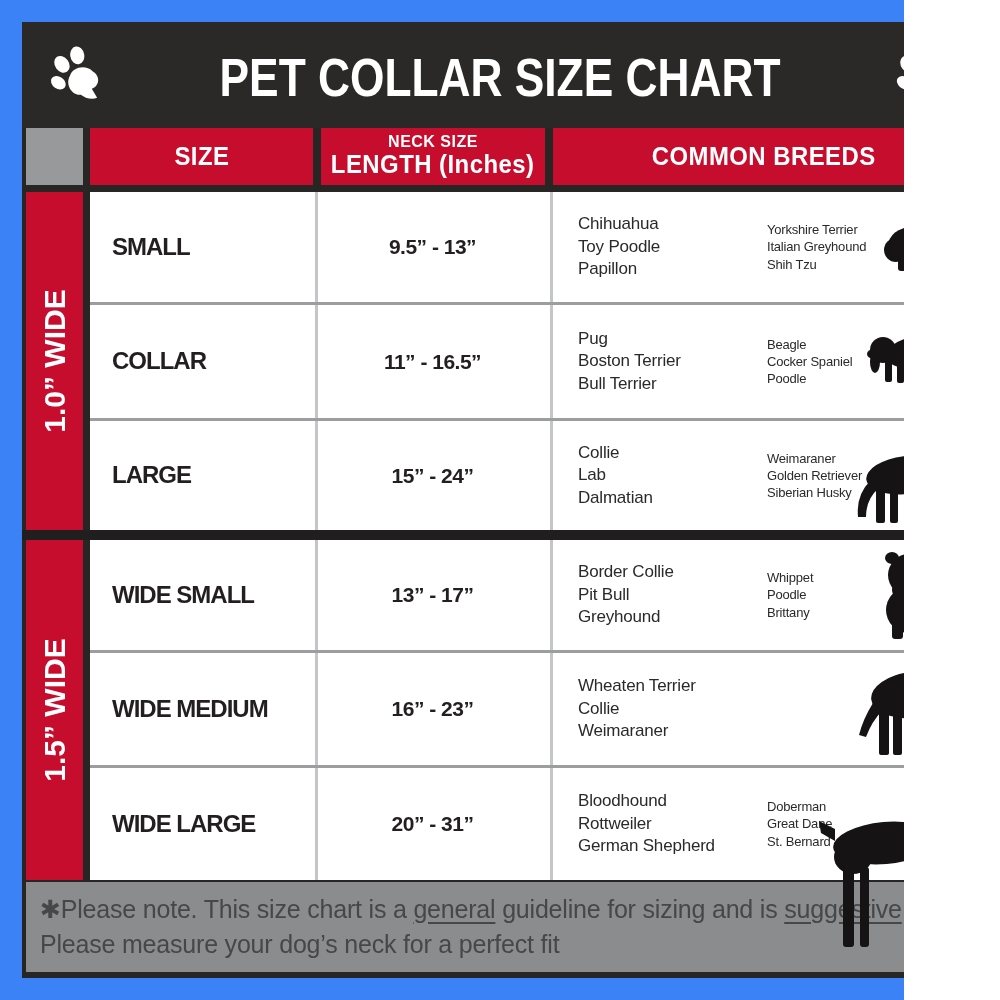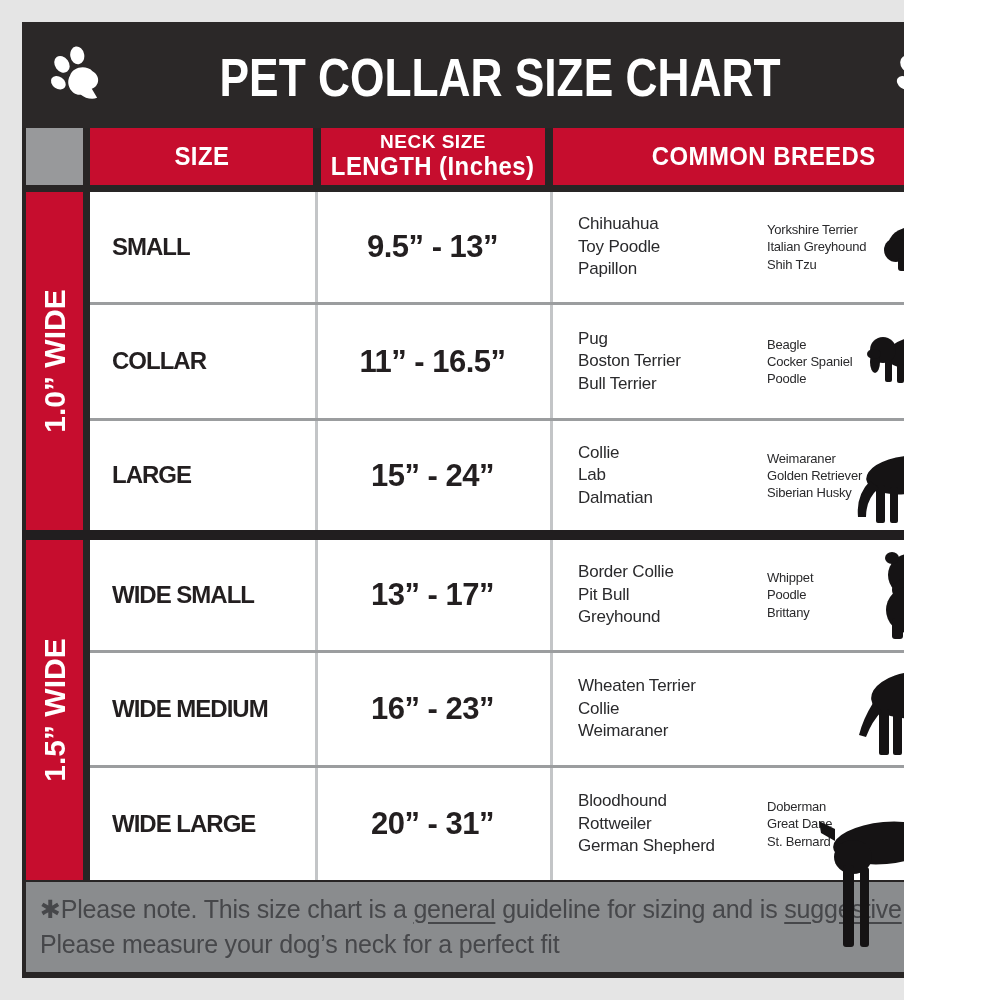--- a/index.html
+++ b/index.html
@@ -1,53 +1,53 @@
 <!DOCTYPE html>
 <html><head>
 <meta charset="utf-8">
 <style>
   html,body{margin:0;padding:0;background:#ffffff;}
   body{font-family:"Liberation Sans","DejaVu Sans",sans-serif;}
-  #stage{position:relative;width:904px;height:1000px;background:#e5e5e5;overflow:hidden;}
+  #stage{position:relative;width:904px;height:1000px;background:#3b82f6;overflow:hidden;}
   #chart{position:absolute;left:22px;top:22px;width:956px;height:956px;background:#282525;}
   .abs{position:absolute;}
 
   
   #titlebar{left:0;top:0;width:956px;height:106px;background:#2b2828;}
   #title{left:0;top:24px;width:956px;text-align:center;color:#ffffff;
          font-size:54px;font-weight:bold;letter-spacing:0px;
          transform:scaleX(0.82);transform-origin:50% 50%;white-space:nowrap;}
 
   
   .hdr-cell{top:106px;height:57px;background:#c60d2e;color:#ffffff;
             display:flex;align-items:center;justify-content:center;
             flex-direction:column;font-weight:bold;}
   .hdr-main{font-size:26px;letter-spacing:0.5px;transform:scaleX(0.92);white-space:nowrap;}
-  .hdr-small{font-size:19px;letter-spacing:0.5px;margin-bottom:-2px;}
+  .hdr-small{font-size:16px;letter-spacing:0.5px;margin-bottom:-2px;}
   #corner-square{left:4px;top:106px;width:57px;height:57px;background:#98999b;}
 
   
   #white-area{left:68px;top:170px;width:884px;height:688px;background:#ffffff;}
   .vsep{width:3px;background:#c3c5c7;}
   .hsep{left:68px;width:884px;height:3px;background:#9b9d9f;}
   #group-divider{left:0;top:508px;width:956px;height:10px;background:#211e1f;}
 
   
   .rail{left:4px;width:57px;background:#c60d2e;}
   .rail-label{position:absolute;left:50%;top:50%;transform:translate(-50%,-50%) rotate(-90deg);
               color:#ffffff;font-weight:bold;font-size:30px;white-space:nowrap;letter-spacing:0px;}
 
   
   .row{left:68px;width:884px;}
   .size-cell{position:absolute;left:22px;top:0;width:185px;height:100%;
              display:flex;align-items:center;color:#231f20;
              font-size:24px;font-weight:bold;letter-spacing:-1px;line-height:1.12;}
   .range-cell{position:absolute;left:228px;top:0;width:229px;height:100%;
               display:flex;align-items:center;justify-content:center;color:#231f20;
-              font-size:31px;font-weight:bold;letter-spacing:-0.5px;white-space:nowrap;}
+              font-size:21px;font-weight:bold;letter-spacing:-0.5px;white-space:nowrap;}
   .breeds-a{position:absolute;left:488px;top:0;width:150px;height:100%;
             display:flex;flex-direction:column;justify-content:center;
             font-size:17px;color:#2a2a2c;line-height:1.32;letter-spacing:-0.2px;}
   .breeds-b{position:absolute;left:660px;top:0;width:165px;height:100%;
             display:flex;flex-direction:column;justify-content:center;
             font-size:13px;color:#2a2a2c;line-height:1.32;letter-spacing:-0.2px;margin-left:17px;}
   .breeds-a div,.breeds-b div{white-space:nowrap;}
 
   
   #footer{left:4px;top:860px;width:948px;height:90px;background:#8a8c8e;

